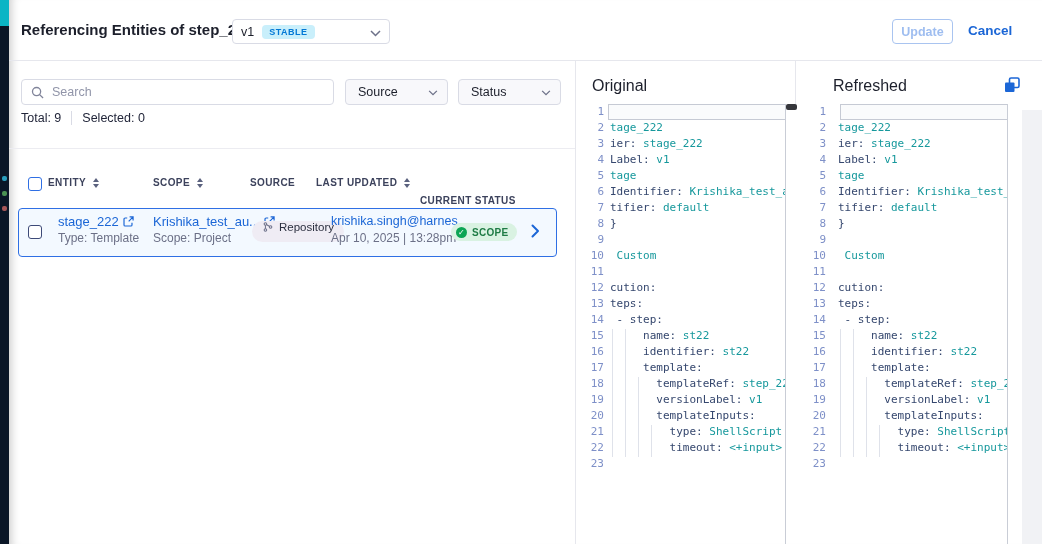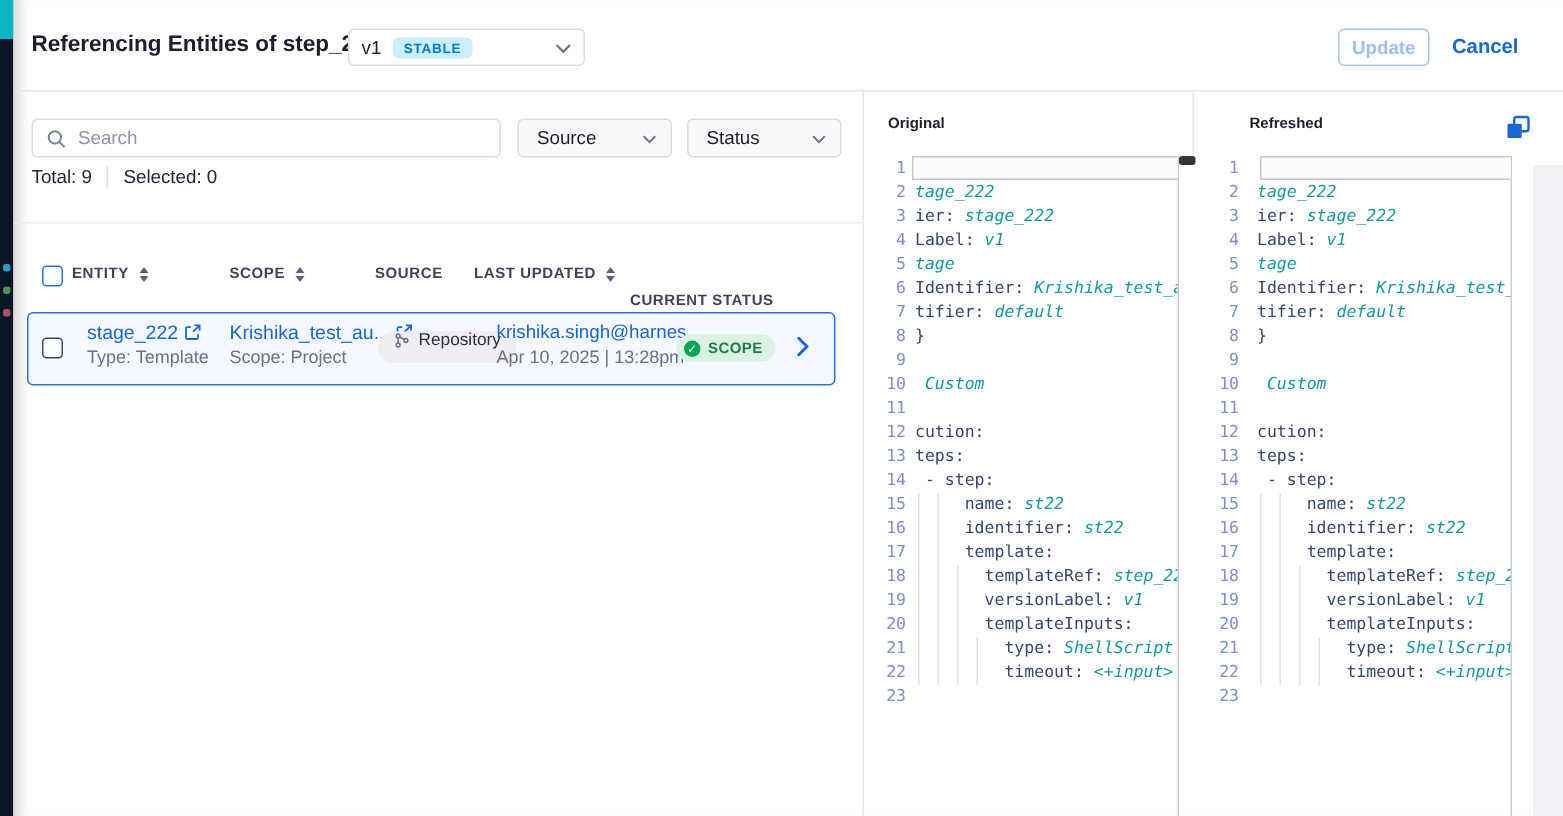--- a/index.html
+++ b/index.html
@@ -59,37 +59,37 @@
   .pill-repo{position:absolute;left:252px;top:221px;height:21px;border-radius:11px;background:#efecf4;
       display:flex;align-items:flex-start;gap:5px;padding:0 10px;font-size:11.5px;color:#2b2f3f;}
   .pill-sync{position:absolute;left:451px;top:223px;height:18px;border-radius:9px;background:#d9f2e2;
       display:flex;align-items:center;gap:5px;padding:0 8px 0 5px;font-size:10px;font-weight:700;
       letter-spacing:.3px;color:#1e7b45;}
   .sync-dot{width:11px;height:11px;border-radius:50%;background:#0ca554;color:#fff;font-size:8px;
       display:flex;align-items:center;justify-content:center;}
   .row-chev{position:absolute;left:531px;top:224px;}
   
   .vsep{position:absolute;left:575px;top:60px;width:1px;bottom:0;background:#e6e7ed;}
-  .panel-title{position:absolute;top:77px;font-size:10px;font-weight:700;}
+  .panel-title{position:absolute;top:77px;font-size:16px;font-weight:400;}
   .pt-left{left:592px;} .pt-right{left:833px;}
   .sash{position:absolute;left:795px;top:60px;width:1px;height:44px;background:#e6e7ed;}
   .copybtn{position:absolute;left:1003px;top:76px;cursor:pointer;}
   .gutterband{position:absolute;left:1022px;top:110px;width:20px;bottom:0;background:#f1f2f5;}
   
   .code{position:absolute;top:104px;height:440px;overflow:hidden;
         font-family:"DejaVu Sans Mono","Liberation Mono",monospace;font-size:11px;line-height:16px;
         border-right:1px solid #c9cdd6;box-sizing:border-box;}
   .code-left{left:580px;width:206px;}
   .code-right{left:806px;width:202px;}
   .crow{display:flex;height:16px;}
   .ln{text-align:right;color:#7e90c8;flex:none;}
   .code-left .ln{width:24px;} .code-right .ln{width:20px;}
   .ct{white-space:pre;flex:none;}
   .code-left .ct{padding-left:6px;} .code-right .ct{padding-left:12px;}
-  .tk{color:#35476e;} .tv{color:#16989c;font-style:italic;}
+  .tk{color:#35476e;} .tv{color:#16989c;}
   .l1strip{position:absolute;top:104px;height:16px;background:#fafbfc;border-top:1px solid #c6cad4;
         border-bottom:1px solid #c6cad4;border-left:1px solid #c6cad4;box-sizing:border-box;}
   .strip-left{left:608px;width:177px;} .strip-right{left:840px;width:167px;}
   .hthumb{position:absolute;left:786px;top:104px;width:11px;height:6px;background:#35363b;border-radius:2px;cursor:pointer;}
   .iguide{position:absolute;width:1px;background:#dfe2ea;}
 </style>
 </head>
 <body>
 
 <div class="canvas">

